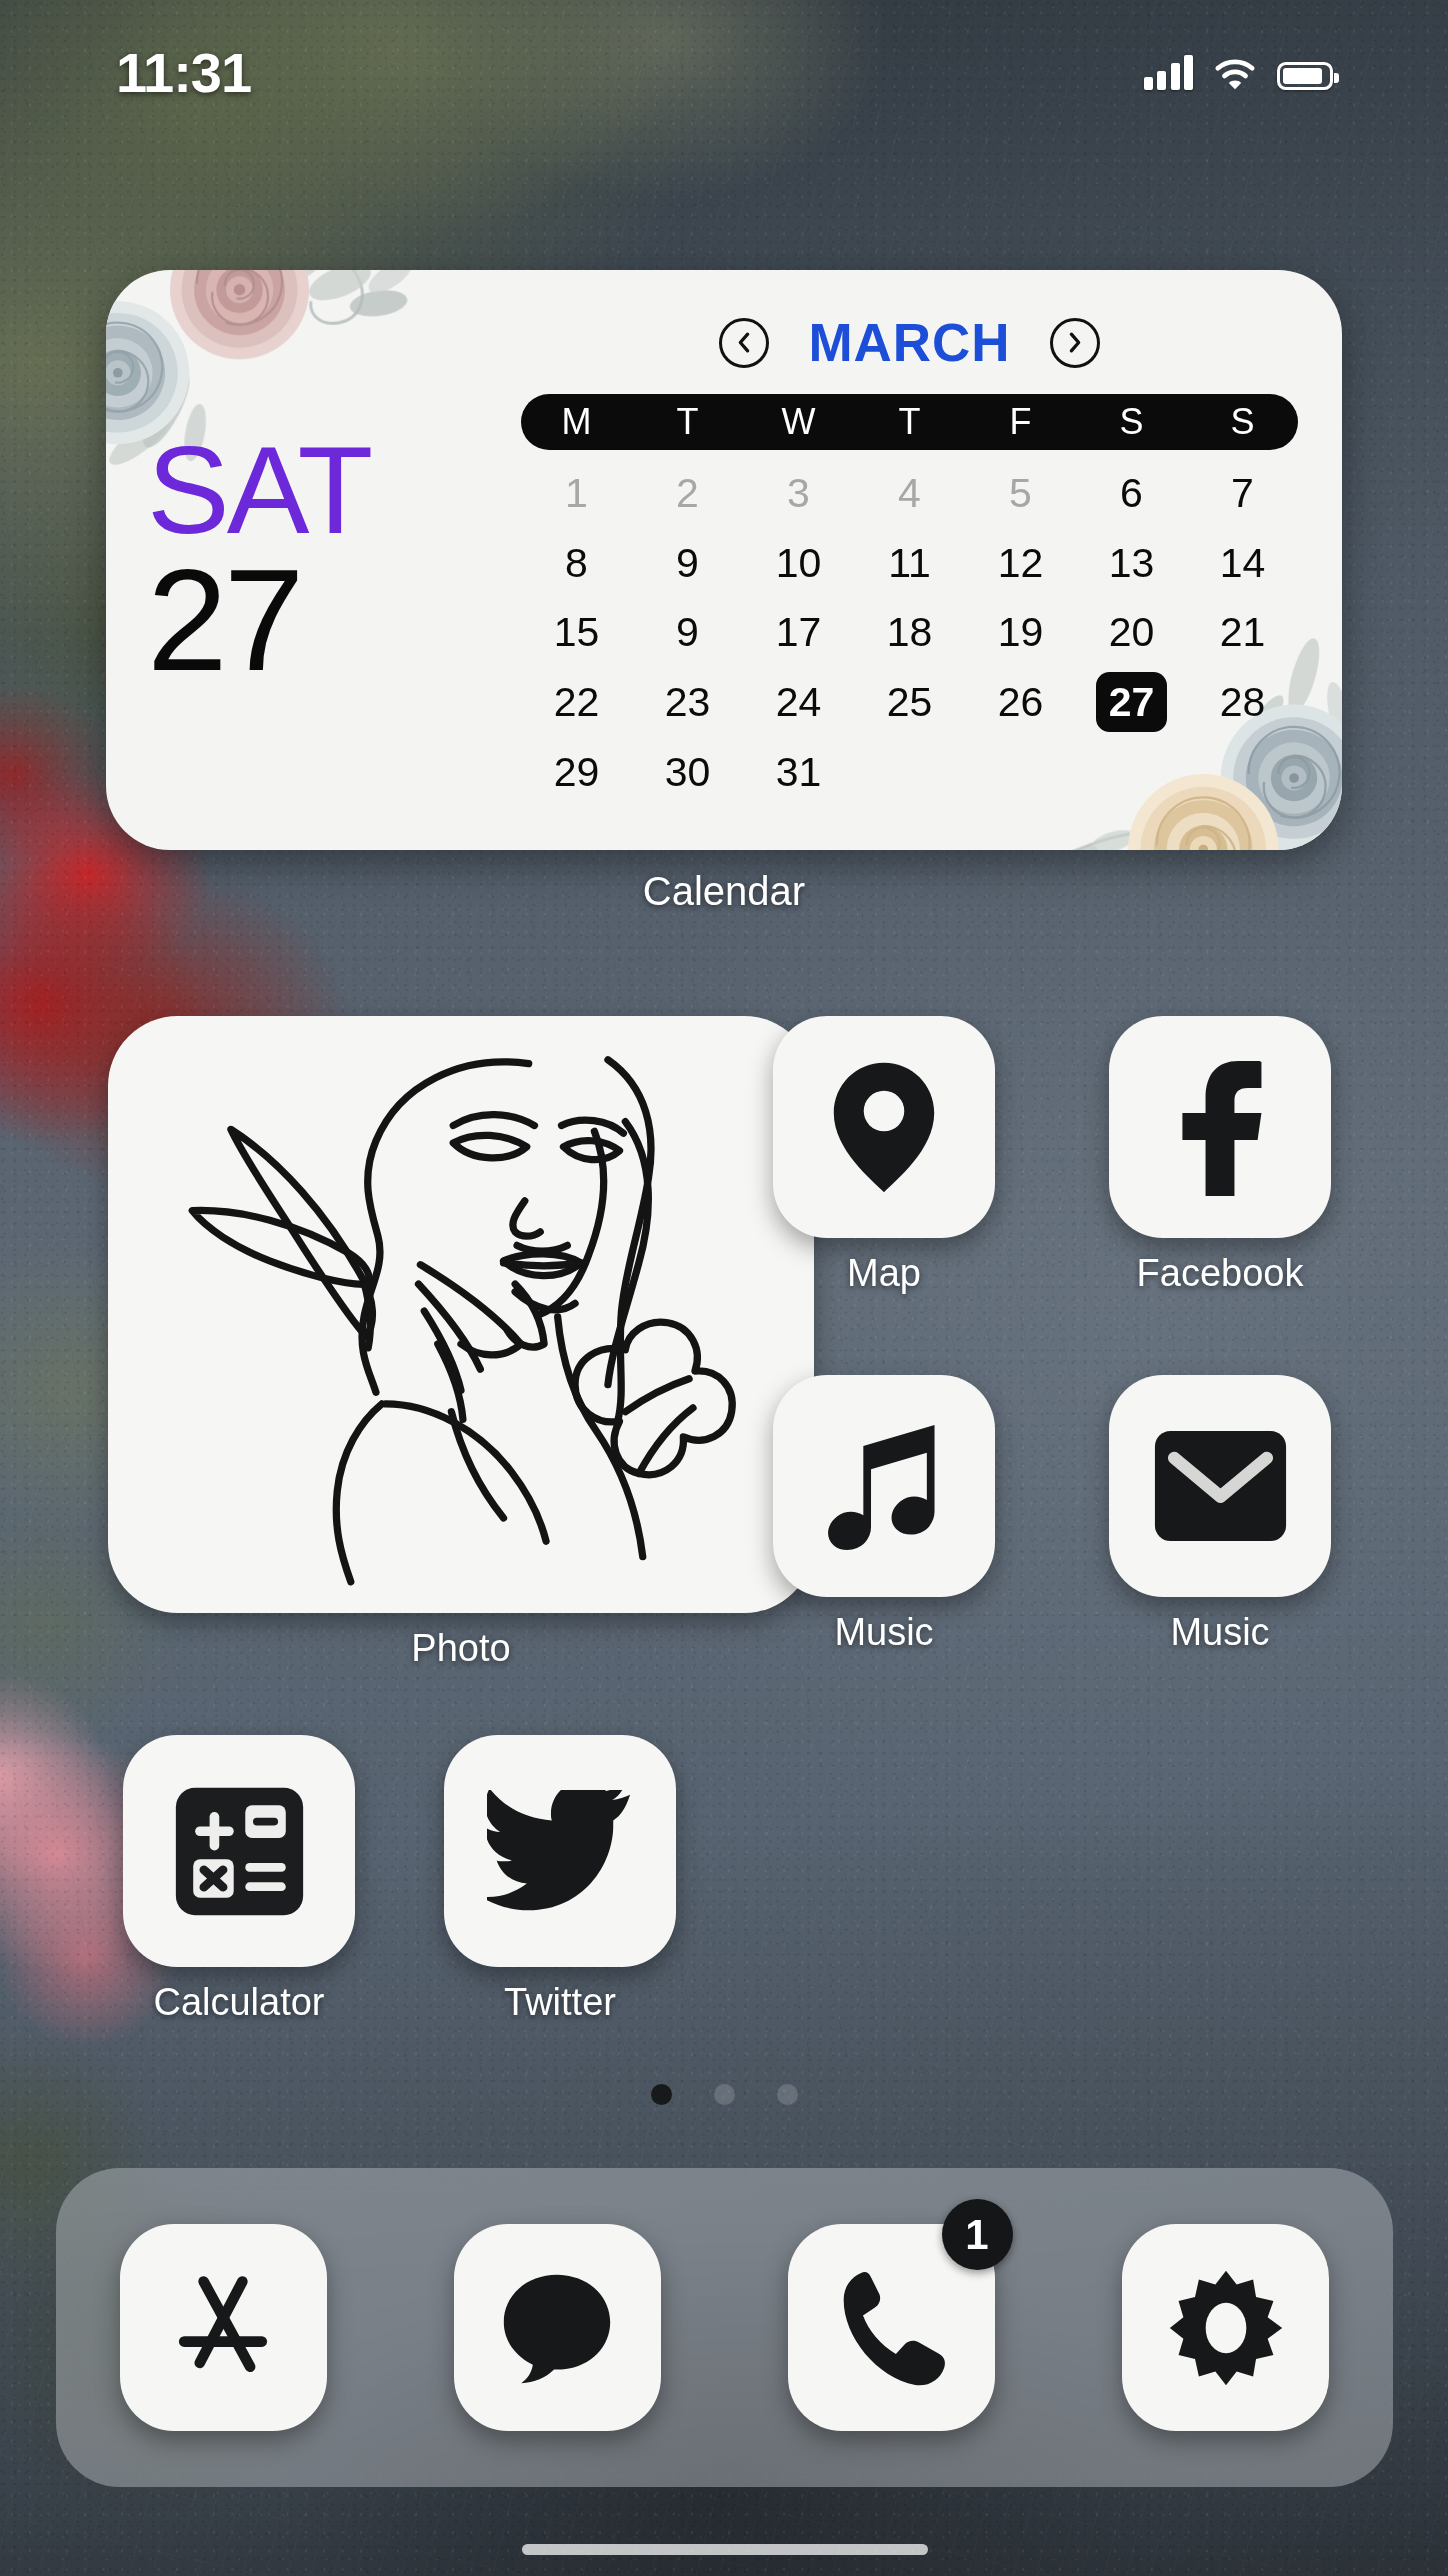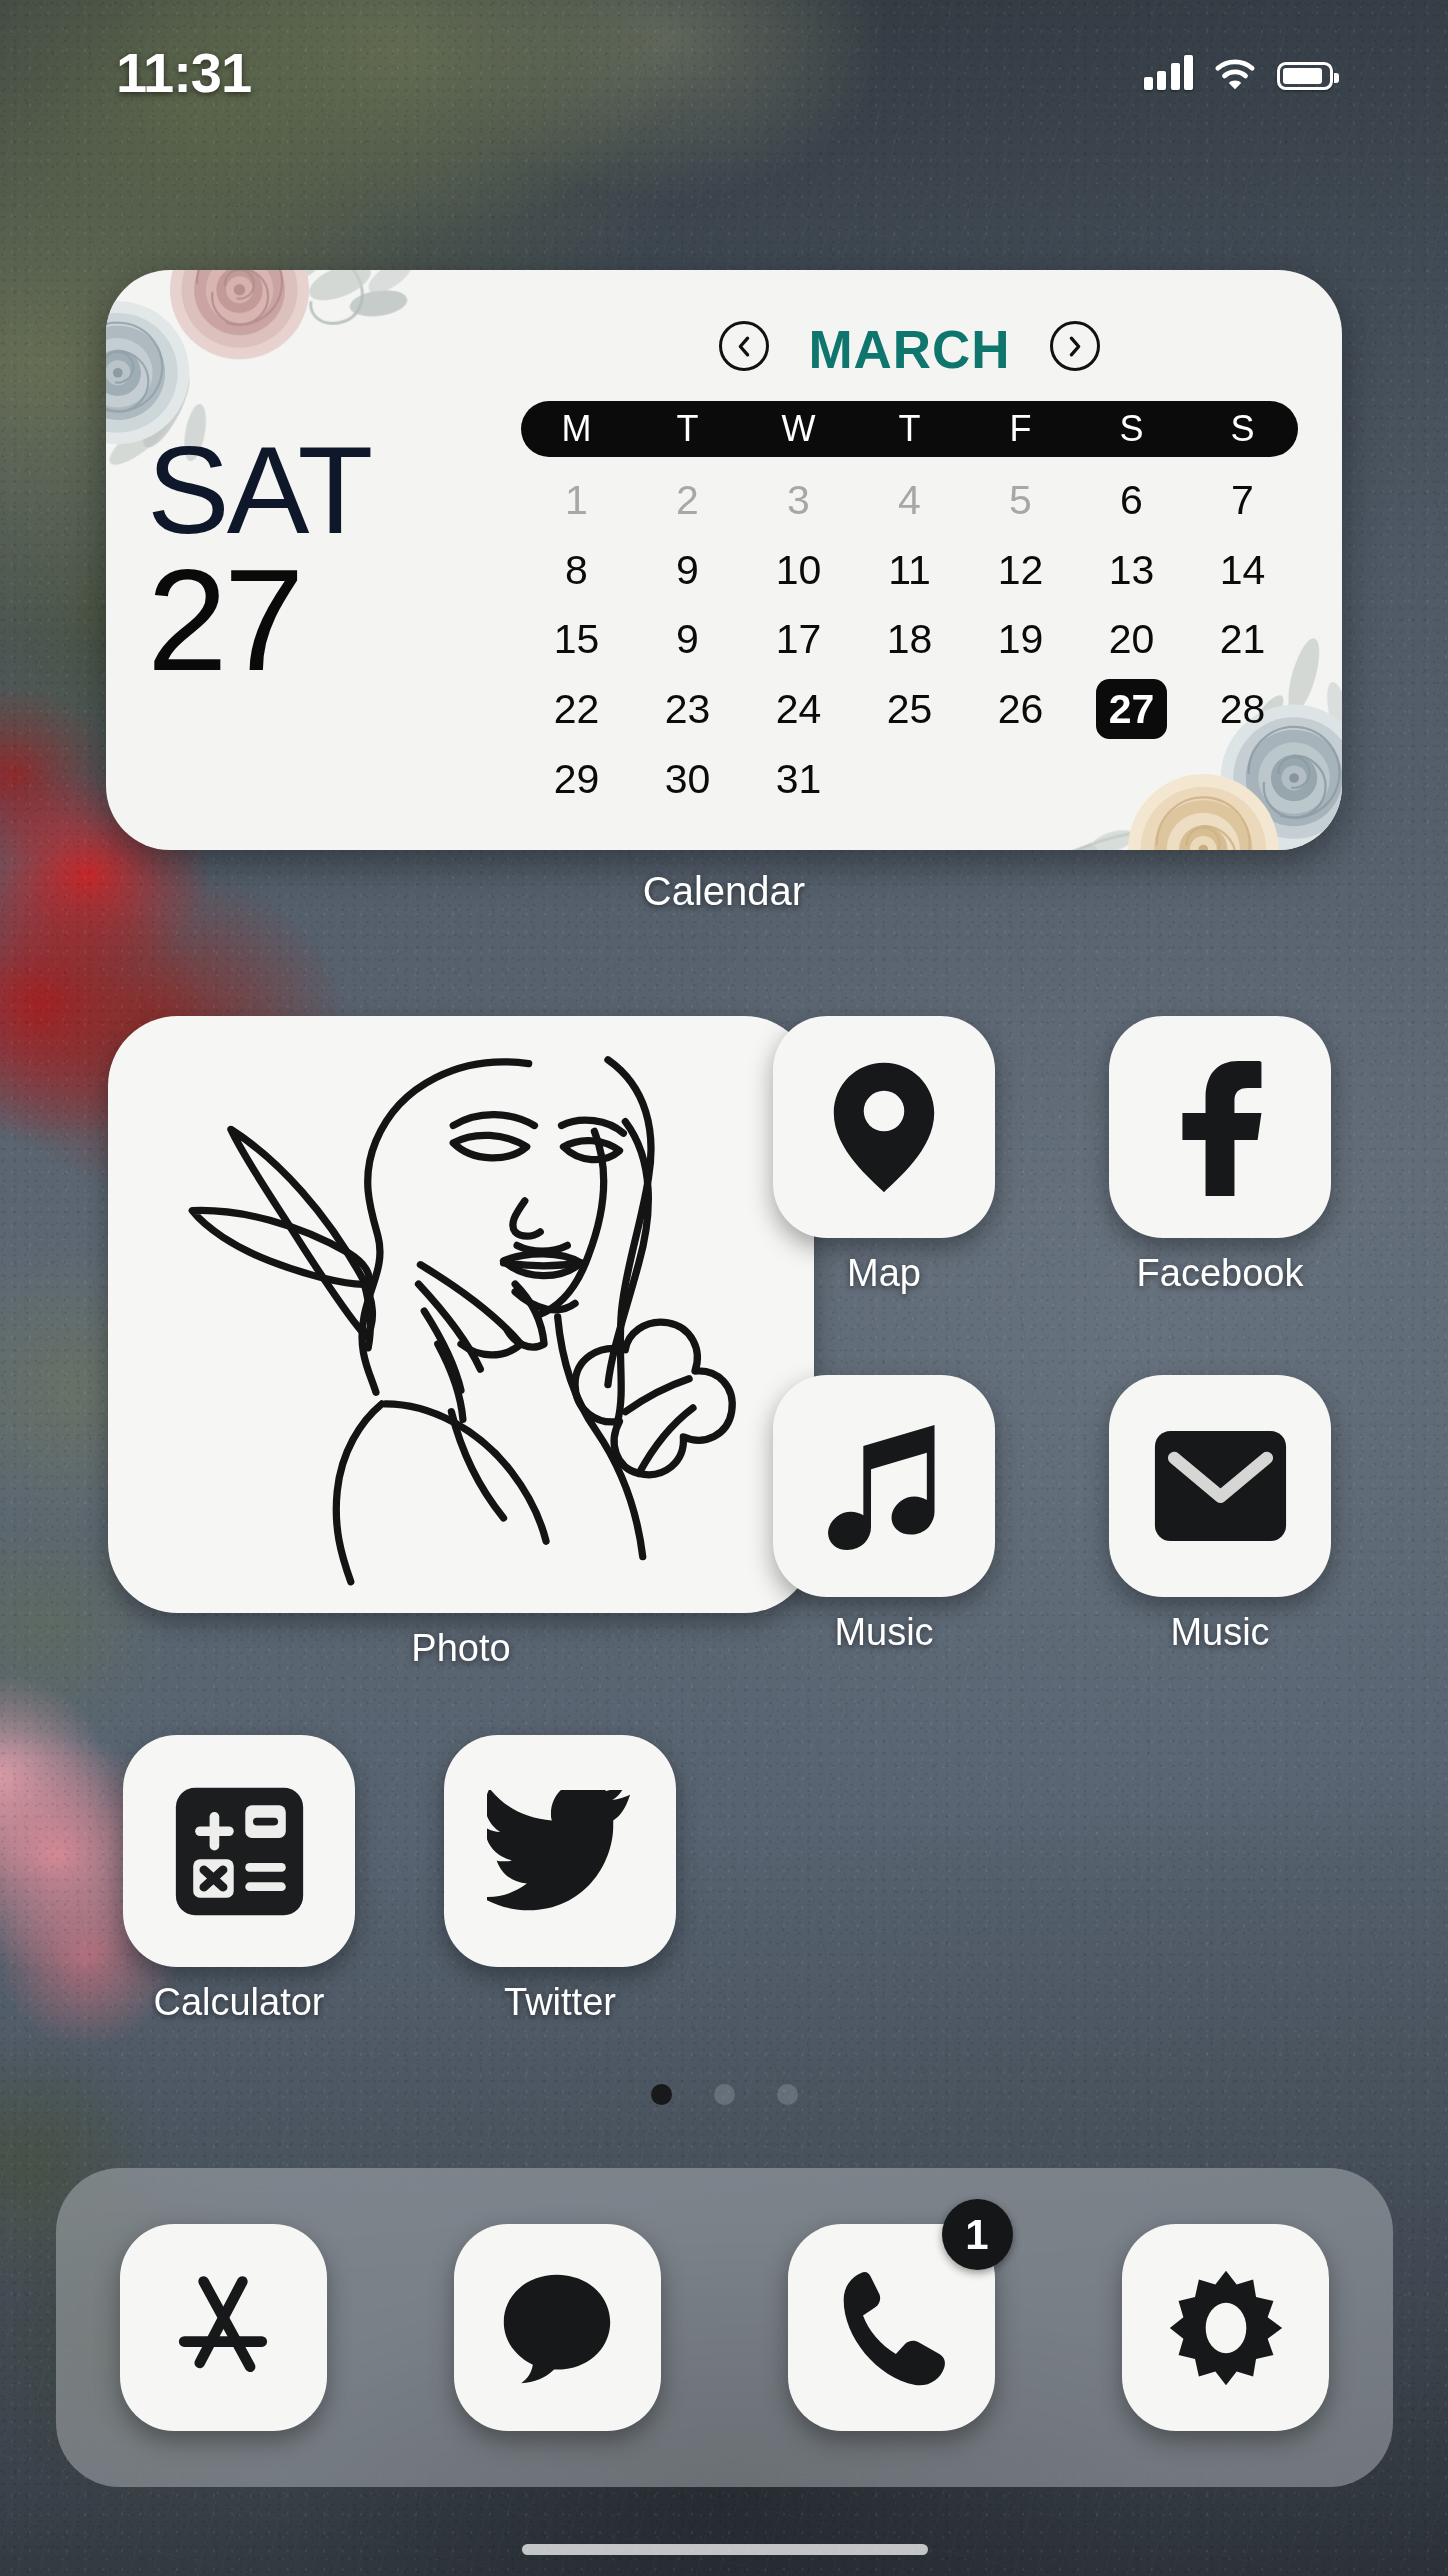--- a/index.html
+++ b/index.html
@@ -93,36 +93,36 @@
   .fl-tl { left:-56px; top:-44px; width:406px; height:280px; }
 
   
   .fl-br { right:-39px; bottom:-44px; width:367px; height:261px; }
 
   #widget-left {
     position:absolute; left:0; top:0; width:406px; height:100%;
     display:flex; flex-direction:column; justify-content:center;
     padding-left:41px; z-index:3;
   }
-  #dow  { font-size:124px; font-weight:400; letter-spacing:-2.9px; color:#0f172a; line-height:1.02; }
+  #dow  { font-size:124px; font-weight:400; letter-spacing:-2.9px; color:#6d28d9; line-height:1.02; }
   #dnum { font-size:145px; font-weight:400; letter-spacing:-3.9px; color:#0a0a0a; line-height:1.0; margin-top:-5.8px; }
 
   #widget-right {
     position:absolute; left:415px; top:0; right:0; height:100%;
     padding:42px 44px 29px 0; z-index:3;
   }
   #month-nav {
     display:flex; align-items:center; justify-content:center; gap:39px; margin-bottom:21px;
   }
   .navbtn {
     width:50px; height:50px; border-radius:50%; border:3.9px solid #111;
     display:flex; align-items:center; justify-content:center; background:transparent;
   }
   .navbtn svg { width:25px; height:25px; }
-  #month-name { font-size:53px; font-weight:700; letter-spacing:1px; color:#0f766e;margin-top:7px; }
+  #month-name { font-size:53px; font-weight:700; letter-spacing:1px; color:#1d4ed8; }
 
   #dow-bar {
     background:#0b0b0b; border-radius:29px; height:56px;
     display:grid; grid-template-columns:repeat(7,1fr); align-items:center;
     margin-bottom:9.7px;
   }
   #dow-bar span { text-align:center; color:#fff; font-size:36px; font-weight:500; }
 
   #days-grid { display:grid; grid-template-columns:repeat(7,1fr); row-gap:3.9px; }
   .day {

